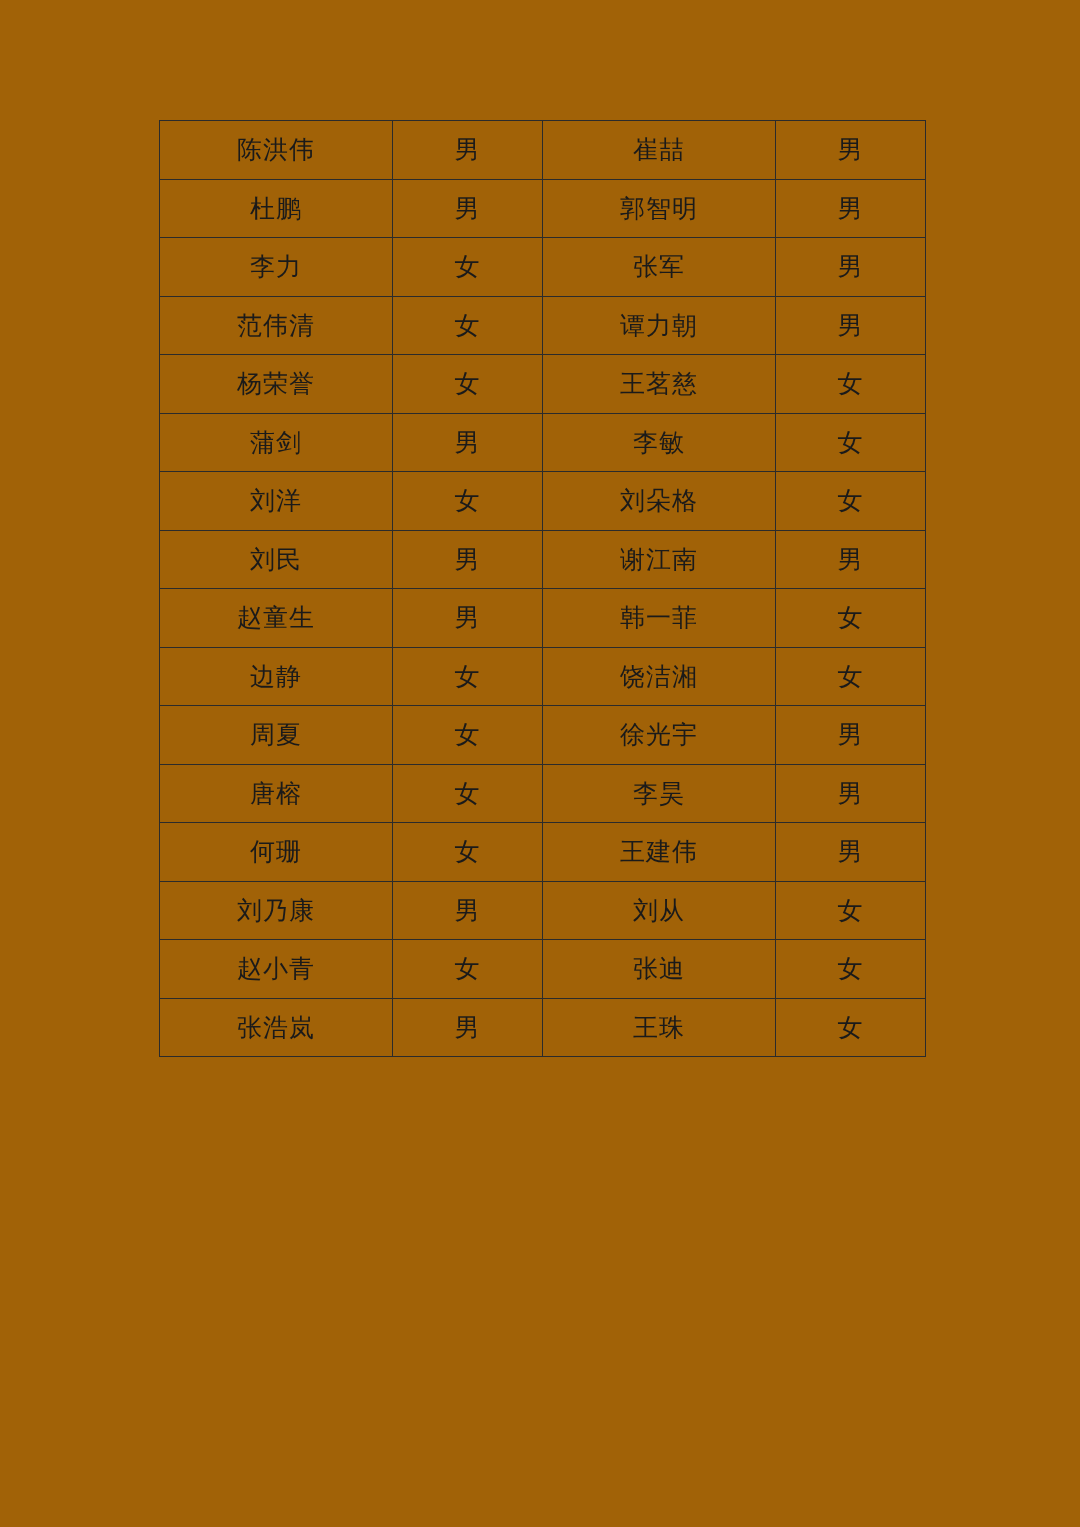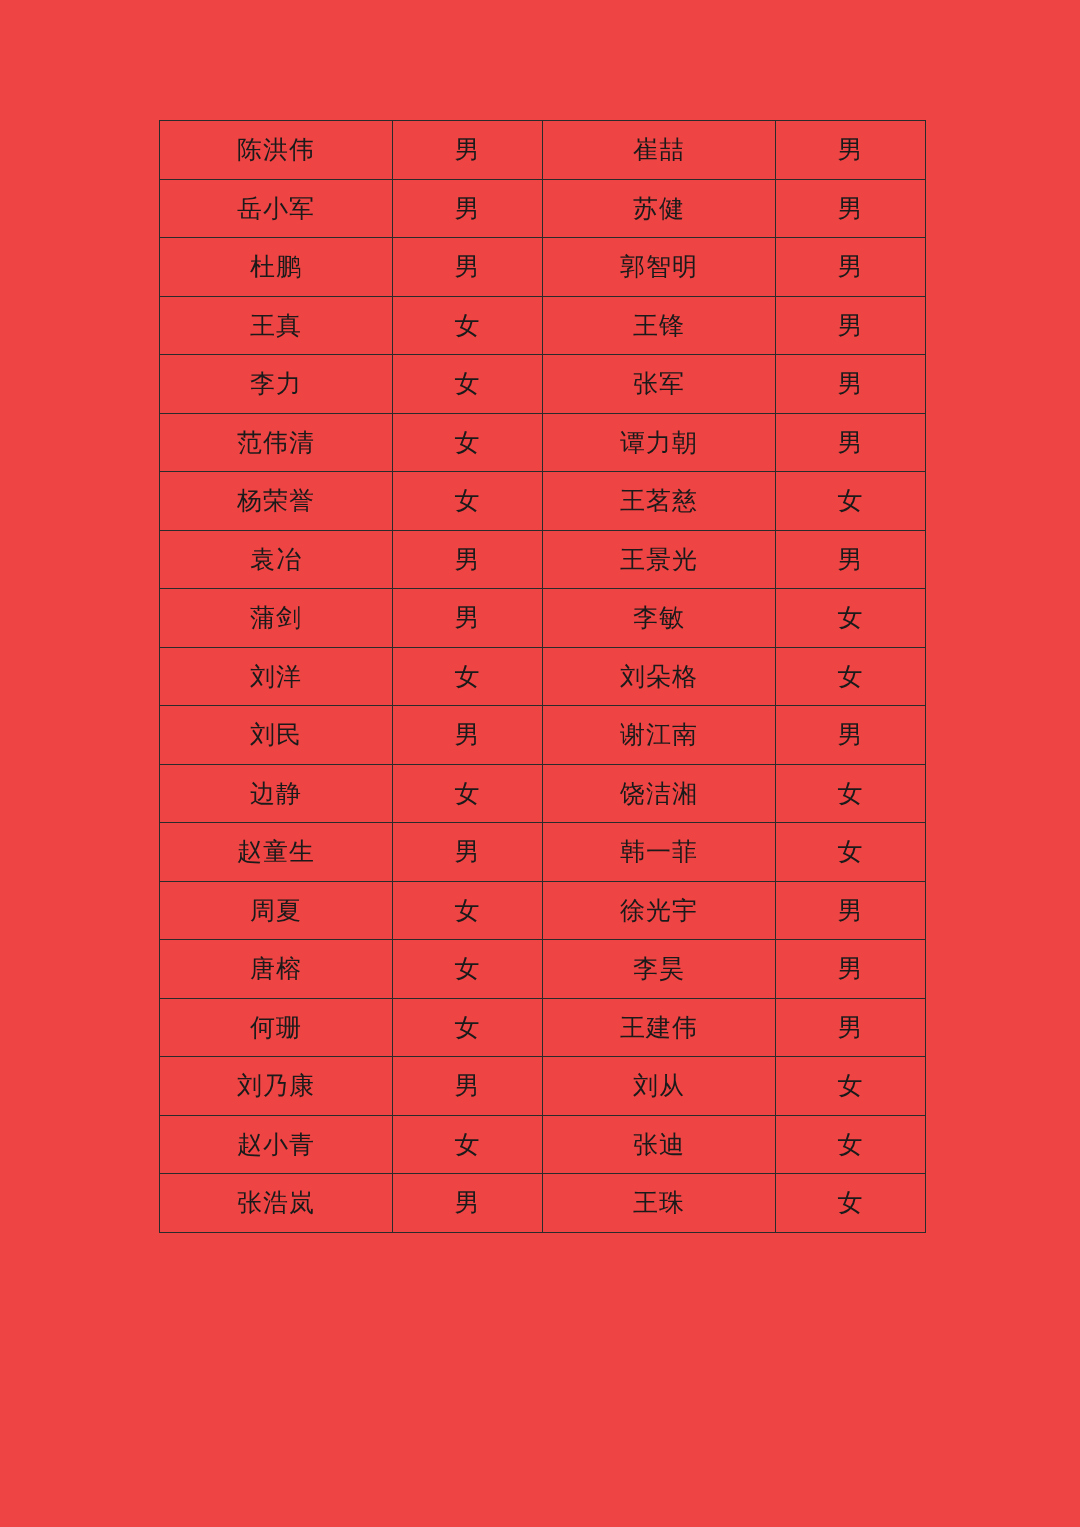--- a/index.html
+++ b/index.html
@@ -13,21 +13,21 @@
     font-family: "Liberation Serif", "DejaVu Serif", serif;
     color: #1a1a1a;
     position: relative;
   }
   .page {
     position: absolute;
     left: 0;
     top: 0;
     width: 1080px;
     height: 1527px;
-    background: #ef4444;
+    background: #a16207;
   }
   .table-wrap {
     position: absolute;
     left: 159px;
     top: 120px;
     width: 762px;
   }
   table.roster {
     border-collapse: collapse;
     width: 762px;
@@ -58,35 +58,23 @@
   <div class="table-wrap">
     <table class="roster">
       <tbody>
           <tr>
             <td class="name">陈洪伟</td>
             <td class="gender">男</td>
             <td class="name">崔喆</td>
             <td class="gender">男</td>
           </tr>
           <tr>
-            <td class="name">岳小军</td>
-            <td class="gender">男</td>
-            <td class="name">苏健</td>
-            <td class="gender">男</td>
-          </tr>
-          <tr>
             <td class="name">杜鹏</td>
             <td class="gender">男</td>
             <td class="name">郭智明</td>
-            <td class="gender">男</td>
-          </tr>
-          <tr>
-            <td class="name">王真</td>
-            <td class="gender">女</td>
-            <td class="name">王锋</td>
             <td class="gender">男</td>
           </tr>
           <tr>
             <td class="name">李力</td>
             <td class="gender">女</td>
             <td class="name">张军</td>
             <td class="gender">男</td>
           </tr>
           <tr>
             <td class="name">范伟清</td>
@@ -94,53 +82,47 @@
             <td class="name">谭力朝</td>
             <td class="gender">男</td>
           </tr>
           <tr>
             <td class="name">杨荣誉</td>
             <td class="gender">女</td>
             <td class="name">王茗慈</td>
             <td class="gender">女</td>
           </tr>
           <tr>
-            <td class="name">袁冶</td>
-            <td class="gender">男</td>
-            <td class="name">王景光</td>
-            <td class="gender">男</td>
-          </tr>
-          <tr>
             <td class="name">蒲剑</td>
             <td class="gender">男</td>
             <td class="name">李敏</td>
             <td class="gender">女</td>
           </tr>
           <tr>
             <td class="name">刘洋</td>
             <td class="gender">女</td>
             <td class="name">刘朵格</td>
             <td class="gender">女</td>
           </tr>
           <tr>
             <td class="name">刘民</td>
             <td class="gender">男</td>
             <td class="name">谢江南</td>
             <td class="gender">男</td>
           </tr>
           <tr>
+            <td class="name">赵童生</td>
+            <td class="gender">男</td>
+            <td class="name">韩一菲</td>
+            <td class="gender">女</td>
+          </tr>
+          <tr>
             <td class="name">边静</td>
             <td class="gender">女</td>
             <td class="name">饶洁湘</td>
-            <td class="gender">女</td>
-          </tr>
-          <tr>
-            <td class="name">赵童生</td>
-            <td class="gender">男</td>
-            <td class="name">韩一菲</td>
             <td class="gender">女</td>
           </tr>
           <tr>
             <td class="name">周夏</td>
             <td class="gender">女</td>
             <td class="name">徐光宇</td>
             <td class="gender">男</td>
           </tr>
           <tr>
             <td class="name">唐榕</td>

